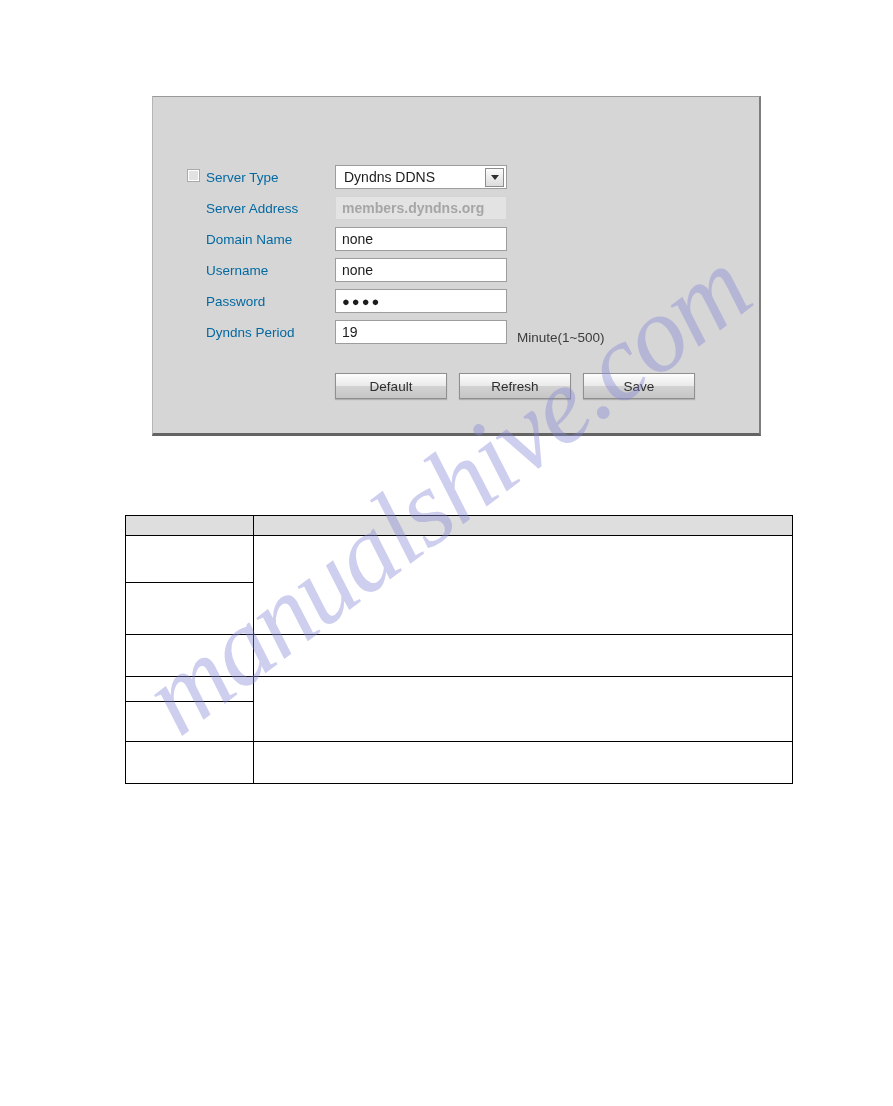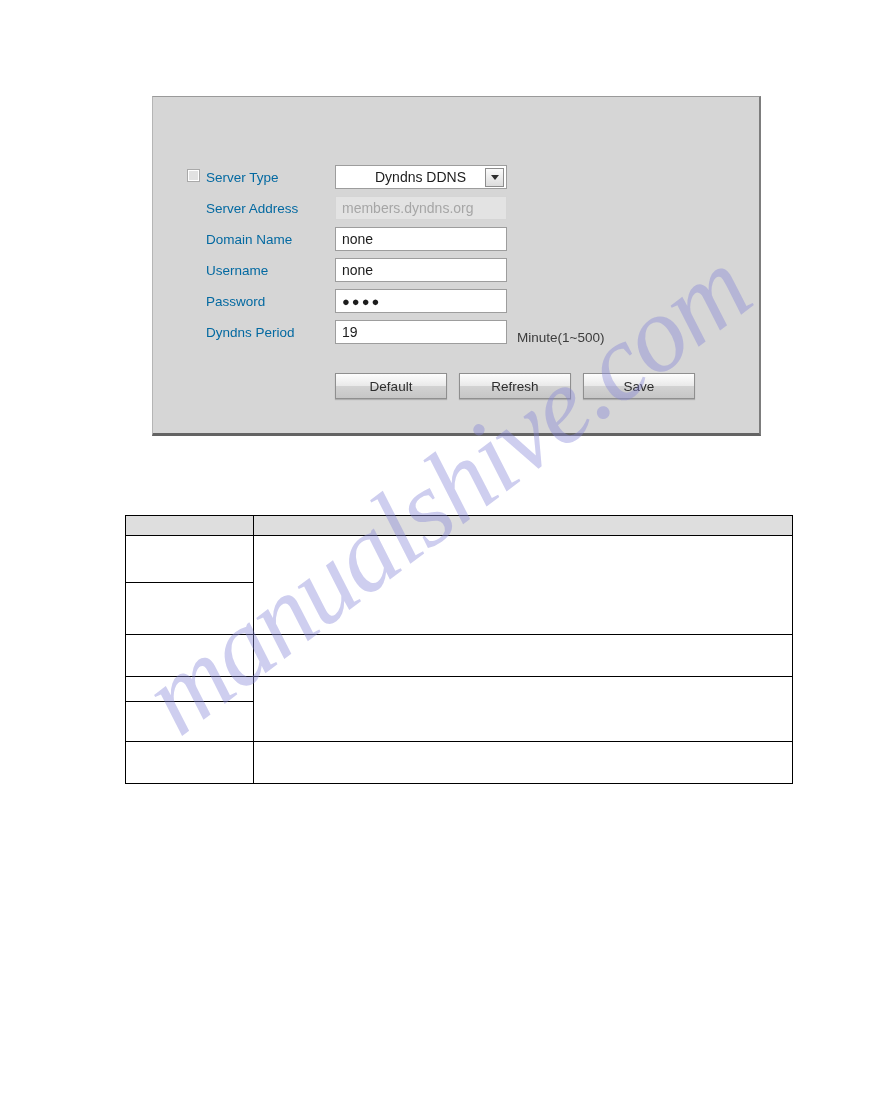--- a/index.html
+++ b/index.html
@@ -139,26 +139,26 @@
     font-size: 14px;
     color: #1c1c1c;
     display: flex;
     align-items: center;
     padding-left: 6px;
   }
   .field.disabled {
     background: #e3e3e3;
     border: 1px solid #d5d5d5;
     color: #a6a6a6;
+    font-weight: bold;
   }
   .field.select {
     padding-right: 0;
     justify-content: space-between;
-    padding-left: 20px;
-    text-align: center;
+    padding-left: 8px;
   }
   .sel-text { flex: 1; }
   .sel-arrow {
     width: 19px;
     height: 19px;
     margin-right: 2px;
     background: linear-gradient(#fbfbfb, #dcdcdc);
     border: 1px solid #8d8d8d;
     box-sizing: border-box;
     display: flex;

